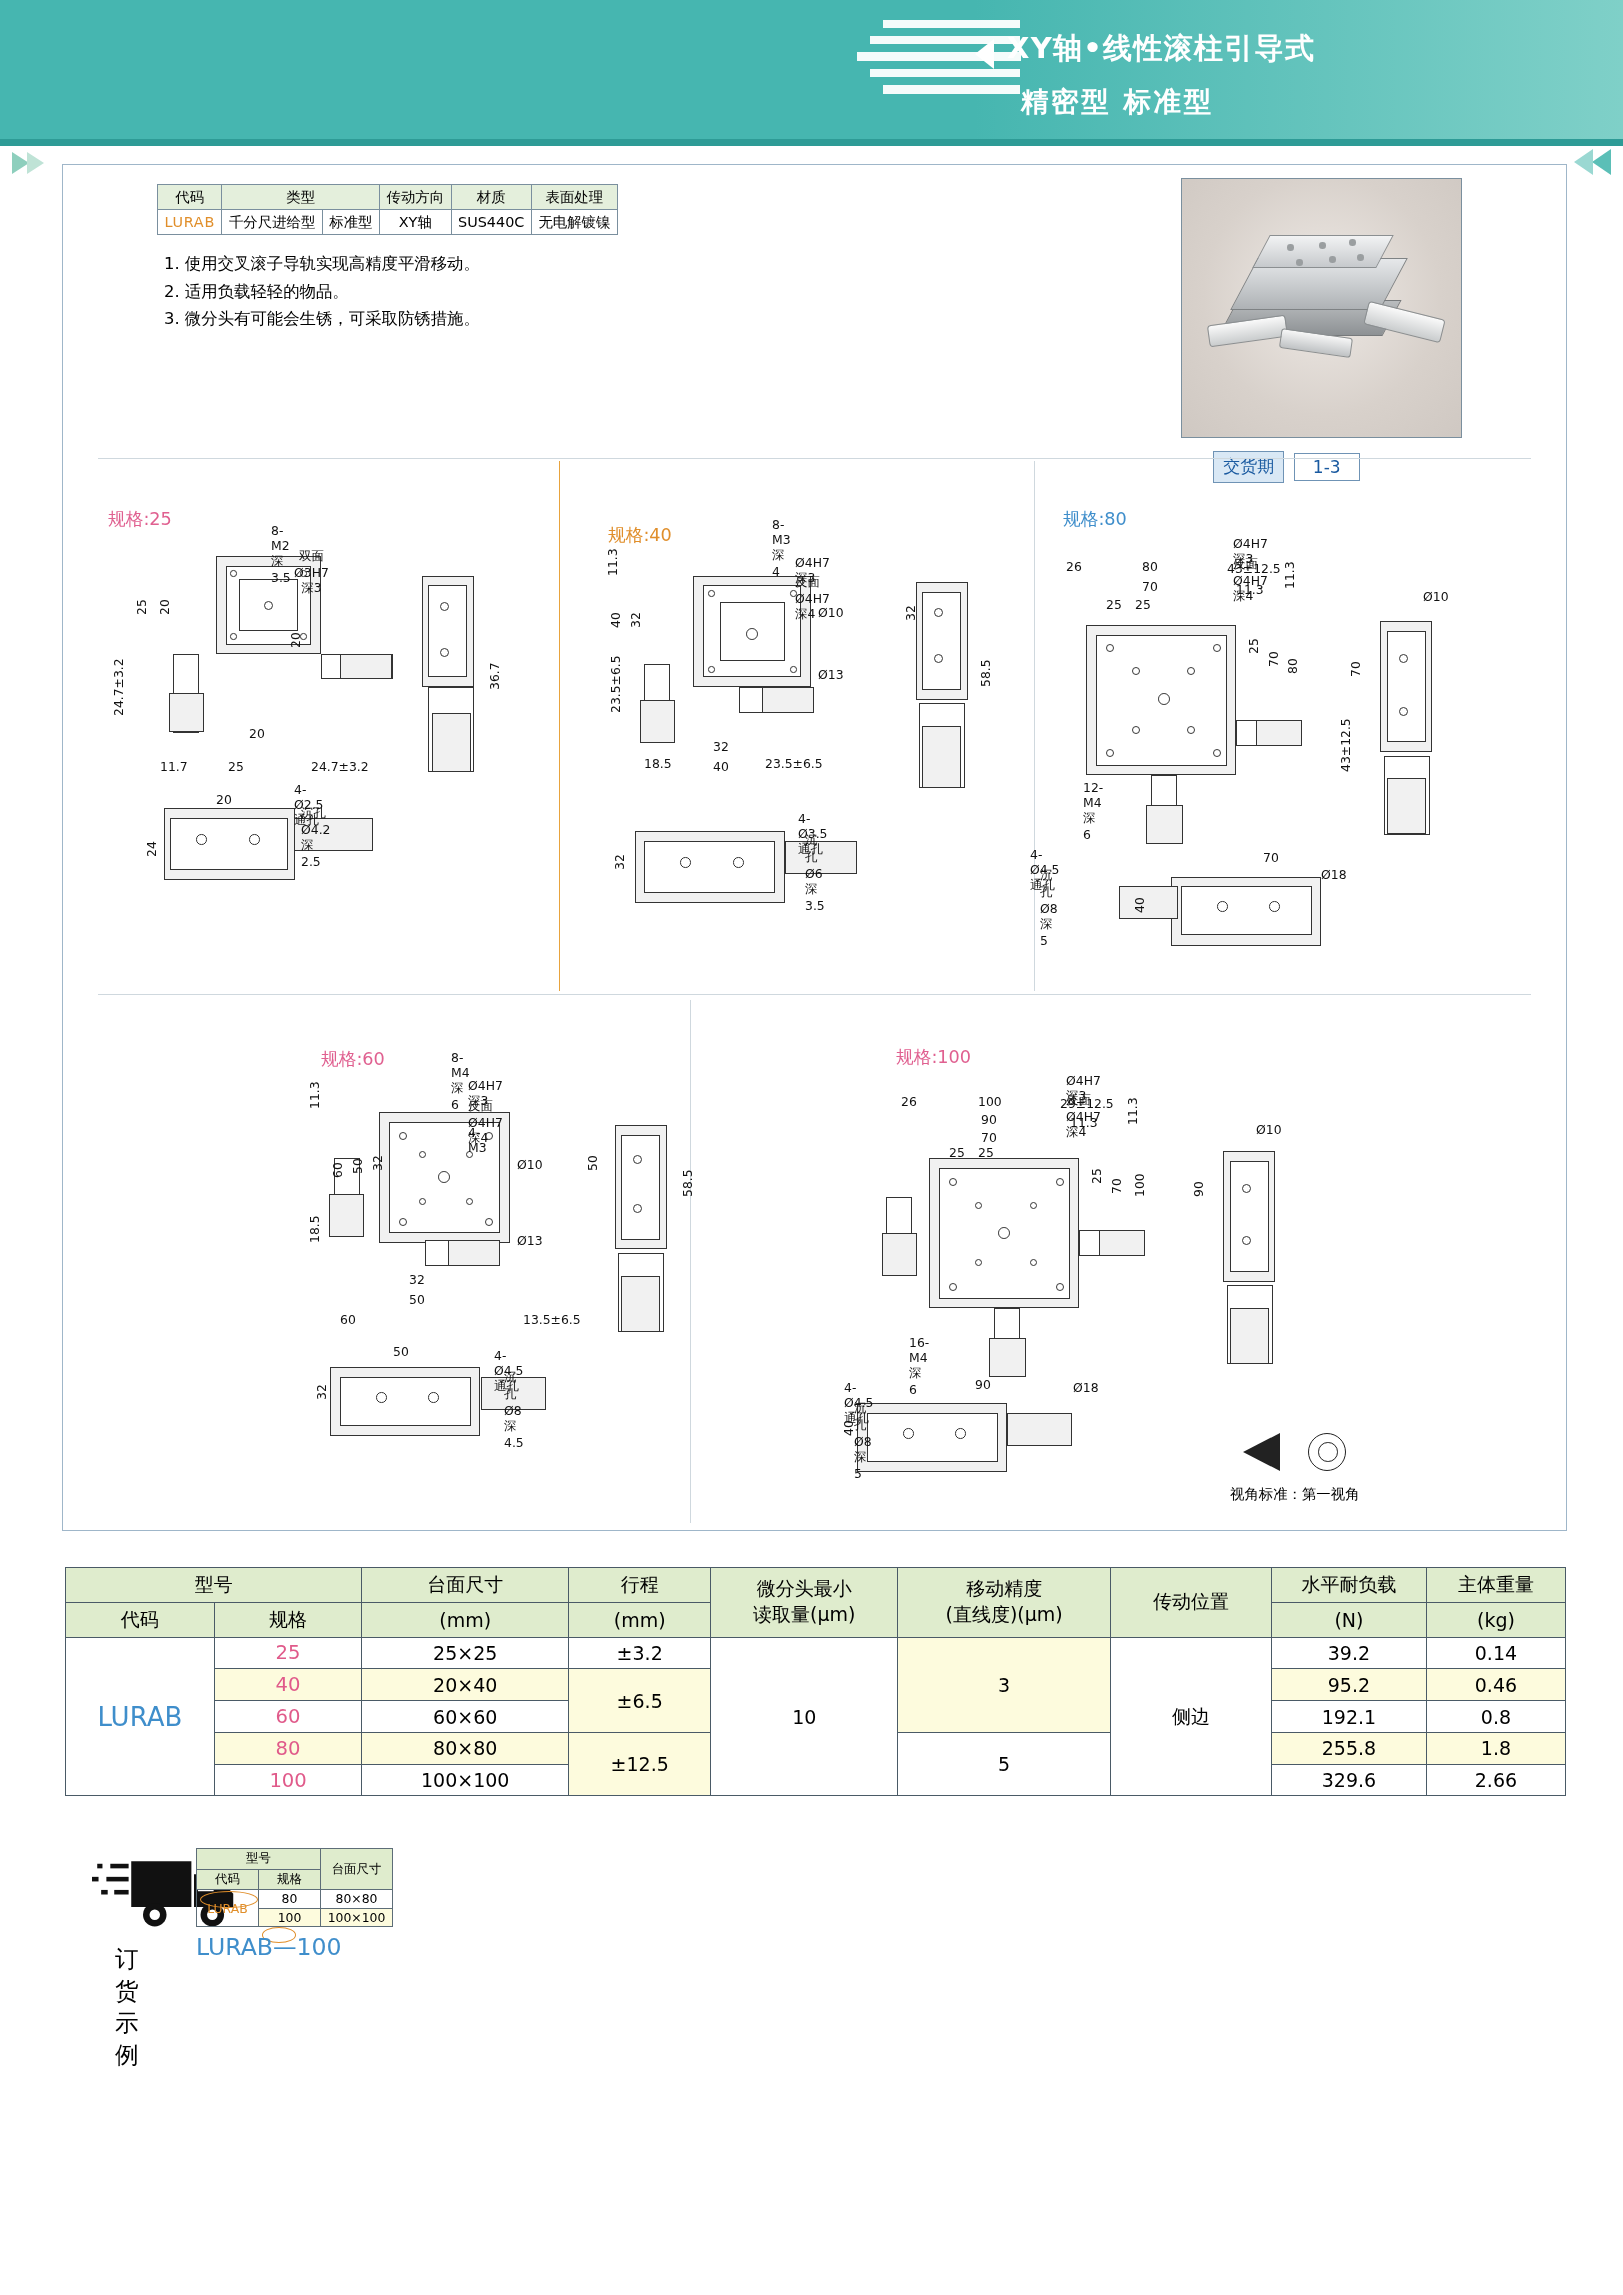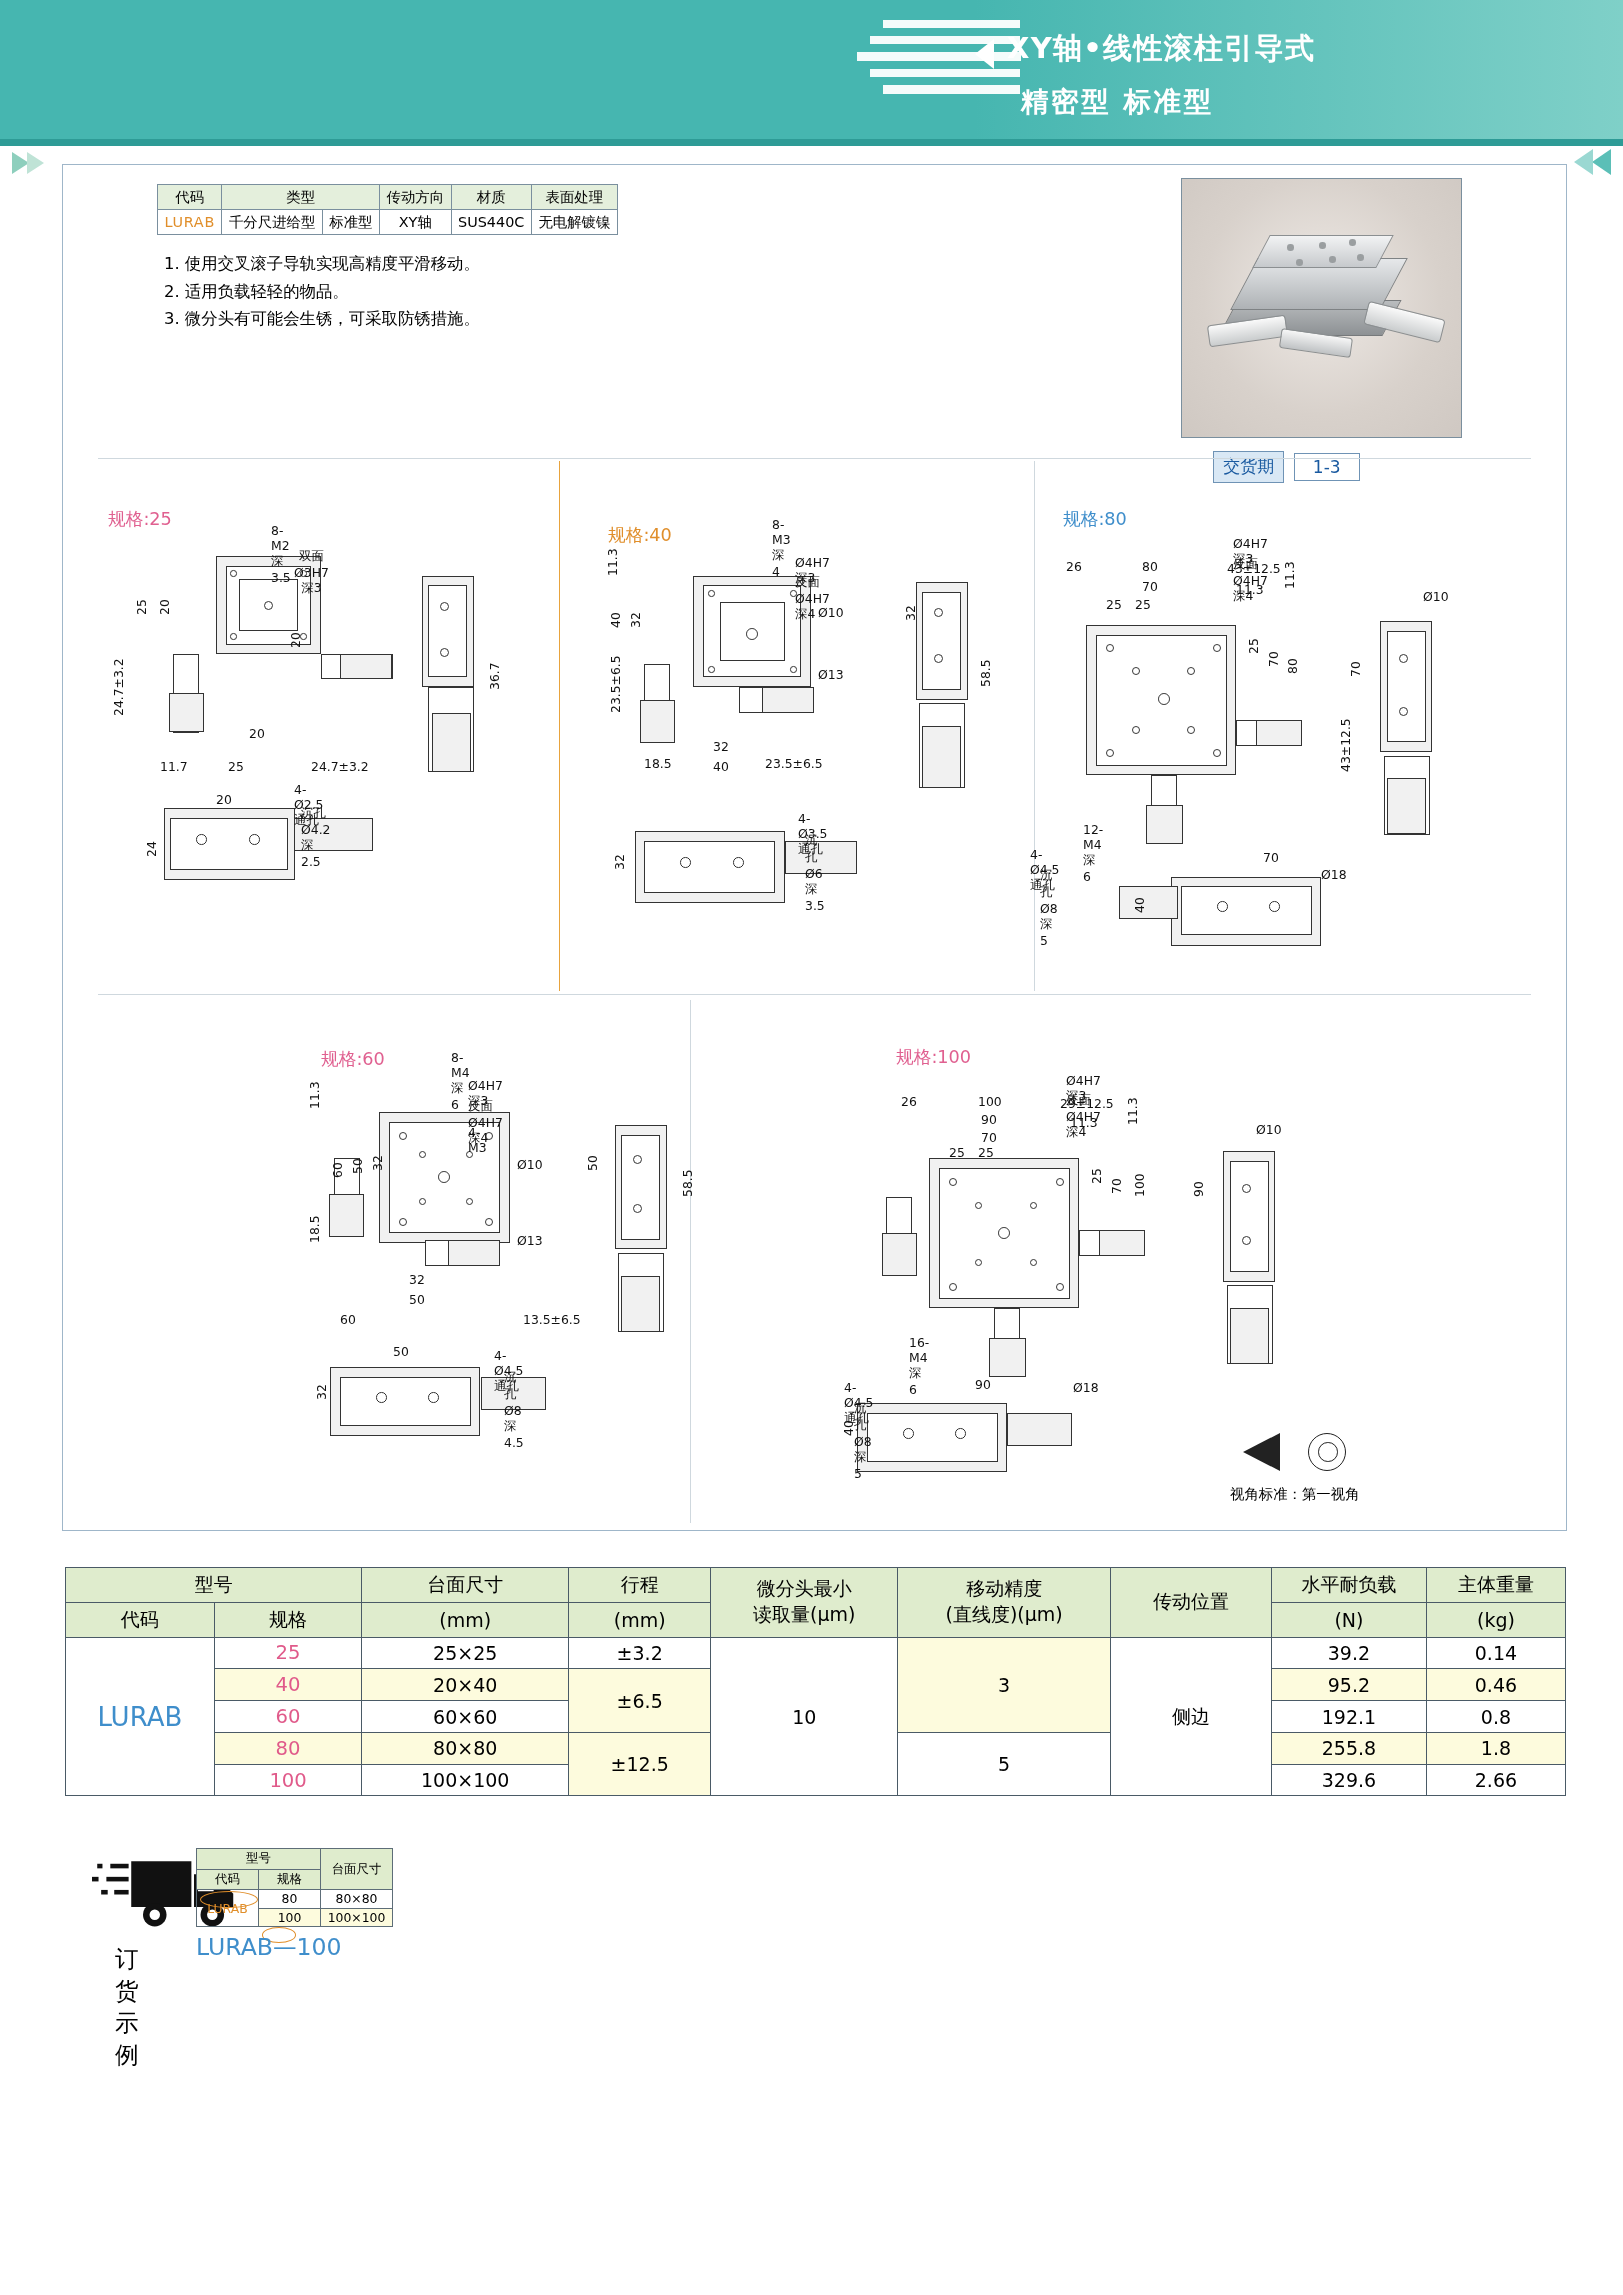--- a/index.html
+++ b/index.html
@@ -427,21 +427,21 @@
   <div class="box-fill" style="left:1387px; top:778px; width:39px; height:56px;"></div>
 
   <div class="box-fill" style="left:1171px; top:877px; width:150px; height:69px;"></div>
   <div class="box-sh" style="left:1181px; top:886px; width:131px; height:49px;"></div>
   <div class="hole" style="left:1217px; top:901px; width:10.5px;height:10.5px;"></div>
   <div class="hole" style="left:1269px; top:901px; width:10.5px;height:10.5px;"></div>
   <div class="box-fill" style="left:1119px; top:886px; width:59px; height:33px;"></div>
 
   <div class="dim" style="left:1233px; top:536px;">Ø4H7深3</div>
   <div class="dim" style="left:1233px; top:556px;">反面Ø4H7深4</div>
-  <div class="dim" style="left:1083px; top:822px;">12-M4深6</div>
+  <div class="dim" style="left:1083px; top:780px;">12-M4深6</div>
   <div class="dim" style="left:1030px; top:847px;">4-Ø4.5通孔</div>
   <div class="dim" style="left:1040px; top:867px;">沉孔Ø8深5</div>
   <div class="dim" style="left:1423px; top:589px;">Ø10</div>
   <div class="dim" style="left:1321px; top:867px;">Ø18</div>
 
   <div class="dim" style="left:1066px; top:559px;">26</div>
   <div class="dim" style="left:1142px; top:559px;">80</div>
   <div class="dim" style="left:1227px; top:561px;">43±12.5</div>
   <div class="dim" style="left:1142px; top:579px;">70</div>
   <div class="dim" style="left:1236px; top:582px;">11.3</div>

